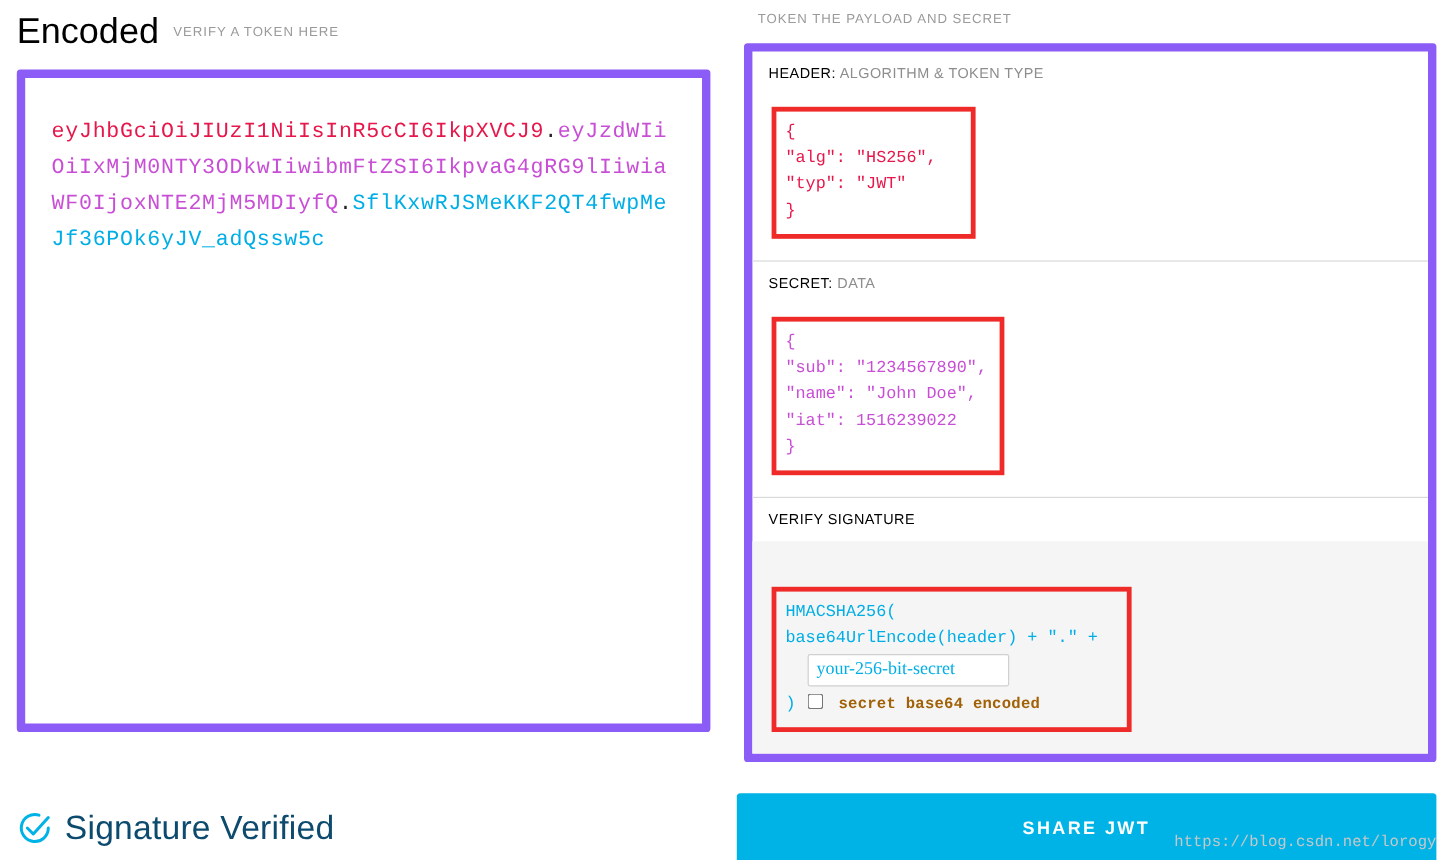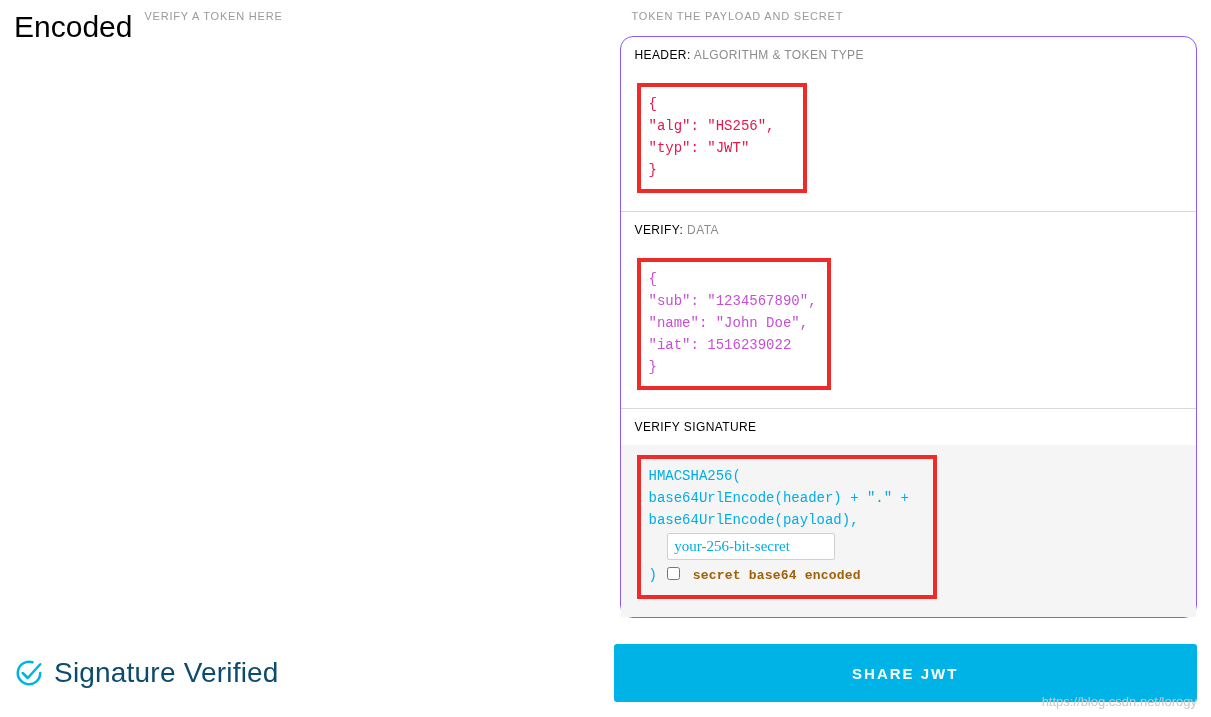--- a/index.html
+++ b/index.html
@@ -18,32 +18,32 @@
   .col {
     flex: 1;
     min-width: 0;
   }
   .section-title {
     font-size: 30px;
     font-weight: 400;
     color: #000;
     margin: 0 0 14px 0;
     display: flex;
-    align-items: flex-start;
+    align-items: center;
   }
   .section-sub {
     font-size: 11px;
     letter-spacing: 0.8px;
     color: #9a9a9a;
     margin-left: 12px;
     font-weight: 400;
   }
   .panel {
-    border: 1px solid #8b5cf6;
-    border-radius: 13px;
+    border: 7px solid #8b5cf6;
+    border-radius: 3px;
   }
   .encoded-area {
     padding: 30px 22px;
     height: 552px;
     font-family: "Menlo","Consolas","Courier New",monospace;
     font-size: 18px;
     line-height: 30px;
     letter-spacing: 0.6px;
     word-break: break-all;
   }
@@ -67,21 +67,21 @@
     font-family: "Menlo","Consolas","Courier New",monospace;
     font-size: 14px;
     line-height: 22px;
   }
   .redbox {
     border: 4px solid #ef2b2a;
     padding: 6px 10px 8px 8px;
     display: inline-block;
     min-width: 170px;
   }
-  .redbox-wide { width: 300px; max-width: 100%; }
+  .redbox-wide { width: 300px; max-width: 100%; margin-top: 28px; }
   .js-head   { color: #e6174b; }
   .js-pay    { color: #c84ed6; }
   .js-sig    { color: #00aee6; }
   .sig-body { background: #f5f5f5; }
   .secret-input {
     font-family: Liberation Serif, serif;
     font-size: 15px;
     padding: 4px 6px;
     border: 1px solid #d0d0d0;
     border-radius: 2px;
@@ -126,34 +126,35 @@
     font-weight: 600;
     letter-spacing: 2px;
     cursor: pointer;
   }
   .watermark {
     position: fixed;
     right: 14px;
     bottom: 8px;
     font-size: 13px;
     color: #c7c7c7;
-    font-family: Liberation Sans, sans-serif;
+    font-family: Liberation Mono, monospace;
     margin-left: 29px;
   }
 </style>
 </head>
 <body>
 
 <div class="columns">
 
   <div class="col">
     <h2 class="section-title">
       <span>Encoded</span>
       <span class="section-sub">VERIFY A TOKEN HERE</span>
     </h2>
+    <div class="panel encoded-area"><span class="tok-head">eyJhbGciOiJIUzI1NiIsInR5cCI6IkpXVCJ9</span><span class="tok-dot">.</span><span class="tok-pay">eyJzdWIiOiIxMjM0NTY3ODkwIiwibmFtZSI6IkpvaG4gRG9lIiwiaWF0IjoxNTE2MjM5MDIyfQ</span><span class="tok-dot">.</span><span class="tok-sig">SflKxwRJSMeKKF2QT4fwpMeJf36POk6yJV_adQssw5c</span></div>
   </div>
 
   <div class="col">
     <h2 class="section-title">
       <span class="section-sub">TOKEN THE PAYLOAD AND SECRET</span>
     </h2>
     <div class="panel">
 
       <div class="decoded-section">
         <div class="dec-hdr">
@@ -165,21 +166,21 @@
             <div>{</div>
             <div>  "alg": "HS256",</div>
             <div>  "typ": "JWT"</div>
             <div>}</div>
           </div>
         </div>
       </div>
 
       <div class="decoded-section">
         <div class="dec-hdr">
-          <span>VERIFY:</span>
+          <span>SECRET:</span>
           <span class="muted">DATA</span>
         </div>
         <div class="dec-body">
           <div class="redbox js-pay">
             <div>{</div>
             <div>  "sub": "1234567890",</div>
             <div>  "name": "John Doe",</div>
             <div>  "iat": 1516239022</div>
             <div>}</div>
           </div>
@@ -187,21 +188,20 @@
       </div>
 
       <div class="decoded-section">
         <div class="dec-hdr">
           <span>VERIFY SIGNATURE</span>
         </div>
         <div class="dec-body sig-body">
           <div class="redbox redbox-wide js-sig">
             <div>HMACSHA256(</div>
             <div>  base64UrlEncode(header) + "." +</div>
-            <div>  base64UrlEncode(payload),</div>
             <div>&nbsp;&nbsp;<input type="text" class="secret-input" value="your-256-bit-secret" style=""></div>
             <div class="secret-line">
               <span>)</span>
               <input type="checkbox" style="">
               <label>secret base64 encoded</label>
             </div>
           </div>
         </div>
       </div>
 

